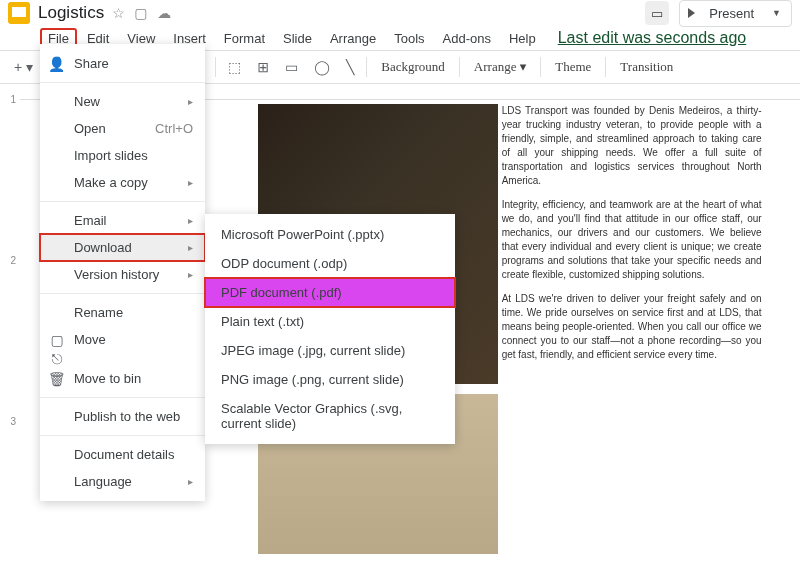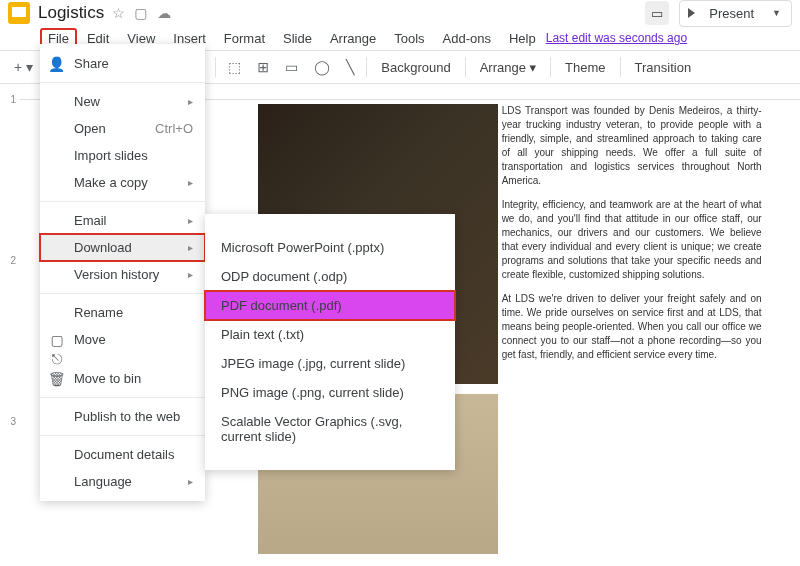--- a/index.html
+++ b/index.html
@@ -10,46 +10,46 @@
   .title { font-size: 17px; color: #202124; margin-right: 8px; }
   .title-icons span { color: #888; margin-right: 6px; font-size: 14px; }
   .spacer { flex: 1; }
   .comment-icon { width: 24px; height: 24px; background:#eee; display:inline-flex; align-items:center; justify-content:center; border-radius:4px; margin-right:10px;}
   .present-btn { border: 1px solid #dadce0; border-radius: 4px; padding: 5px 10px 5px 8px; display: flex; align-items: center; gap: 14px; font-size: 13px; }
   .present-btn .tri { width:0;height:0;border-left:7px solid #555;border-top:5px solid transparent;border-bottom:5px solid transparent;}
   .present-btn .dd { font-size: 9px; color: #555; margin-left:4px;}
   .menu-bar { display: flex; align-items: center; padding: 0 14px 0 40px; height: 24px; font-size: 13px; gap: 2px; position:relative;}
   .menu-bar .mitem { padding: 3px 8px; cursor: pointer; position:relative;}
   .menu-bar .mitem.file-active { border: 2px solid #d93025; border-radius:3px; padding:1px 6px;}
-  .last-edit { color: #6d28d9; text-decoration: underline; font-size:12px; margin-left:0;}
+  .last-edit { color: #14532d; text-decoration: underline; font-size:16px; margin-left:12px;}
   .toolbar { display: flex; align-items:center; border-top:1px solid #e0e0e0; border-bottom:1px solid #e0e0e0; height:34px; padding:0 8px; gap:4px;}
   .tb-btn { padding:4px 6px; color:#5f6368; font-size:14px; display:flex; align-items:center;}
   .tb-sep { width:1px; height:20px; background:#e0e0e0; margin:0 2px;}
-  .tb-text { font-size:13px; color:#444; padding:0 8px;}
+  .tb-text { font-size:13px; color:#444; padding:0 8px;font-family:Liberation Serif, serif;}
   .workspace { display:flex; height:calc(566px - 26px - 24px - 34px); }
   .thumbs { width:20px; padding-top:6px;}
   .thumb-num { font-size:10px; color:#888; text-align:right; padding-right:4px; margin-top:60px;}
   .thumb-num:first-child{margin-top:4px;}
   .canvas-area { flex:1; position:relative; background:#fff; overflow:hidden;}
   .ruler-h { height:16px; background:#fff; border-bottom:1px solid #ddd;}
   .slide-canvas { position:absolute; left:238px; top:20px; width:540px; }
   .slide-img { width:240px; height:280px; background:linear-gradient(135deg,#2a2018,#3a3225 40%,#4a3a28); position:relative; display:inline-block; vertical-align:top;}
   .slide-img.bottom { height:160px; background:linear-gradient(#c8b898,#b8a888); margin-top:10px;}
   .slide-text { font-size:10px; line-height:1.4; color:#333; width:260px; display:inline-block; vertical-align:top; }
   .slide-text p { margin-bottom:10px; text-align:justify;}
   
   .dropdown { position:absolute; left:40px; top:44px; width:165px; background:#fff; box-shadow:0 2px 10px rgba(0,0,0,0.2); z-index:100; padding:6px 0;}
   .dd-item { display:flex; align-items:center; padding:6px 12px 6px 34px; font-size:13px; cursor:pointer; position:relative;}
   .dd-item .ico { position:absolute; left:8px; width:18px; text-align:center; color:#5f6368; font-size:14px;}
   .dd-item .arrow { margin-left:auto; font-size:10px; color:#888;}
   .dd-item .shortcut { margin-left:auto; font-size:13px; color:#888;}
   .dd-sep { height:1px; background:#e8eaed; margin:5px 0;}
   .dd-item.download-hl { background:#eee; outline:2px solid #d93025; outline-offset:-1px;gap:16px;}
   
-  .submenu { position:absolute; left:205px; top:214px; width:250px; background:#fff; box-shadow:0 2px 10px rgba(0,0,0,0.2); z-index:101; padding:19px 0;}
+  .submenu { position:absolute; left:205px; top:214px; width:250px; background:#fff; box-shadow:0 2px 10px rgba(0,0,0,0.2); z-index:101; padding:6px 0;}
   .sub-item { padding:7px 16px; font-size:13px; cursor:pointer;}
   .sub-item.pdf-hl { background:#d946ef; outline:2px solid #d93025; outline-offset:-1px;}
 </style>
 </head>
 <body>
 
 <div class="top-bar">
   <div class="logo"></div>
   <div class="title">Logistics</div>
   <div class="title-icons">

